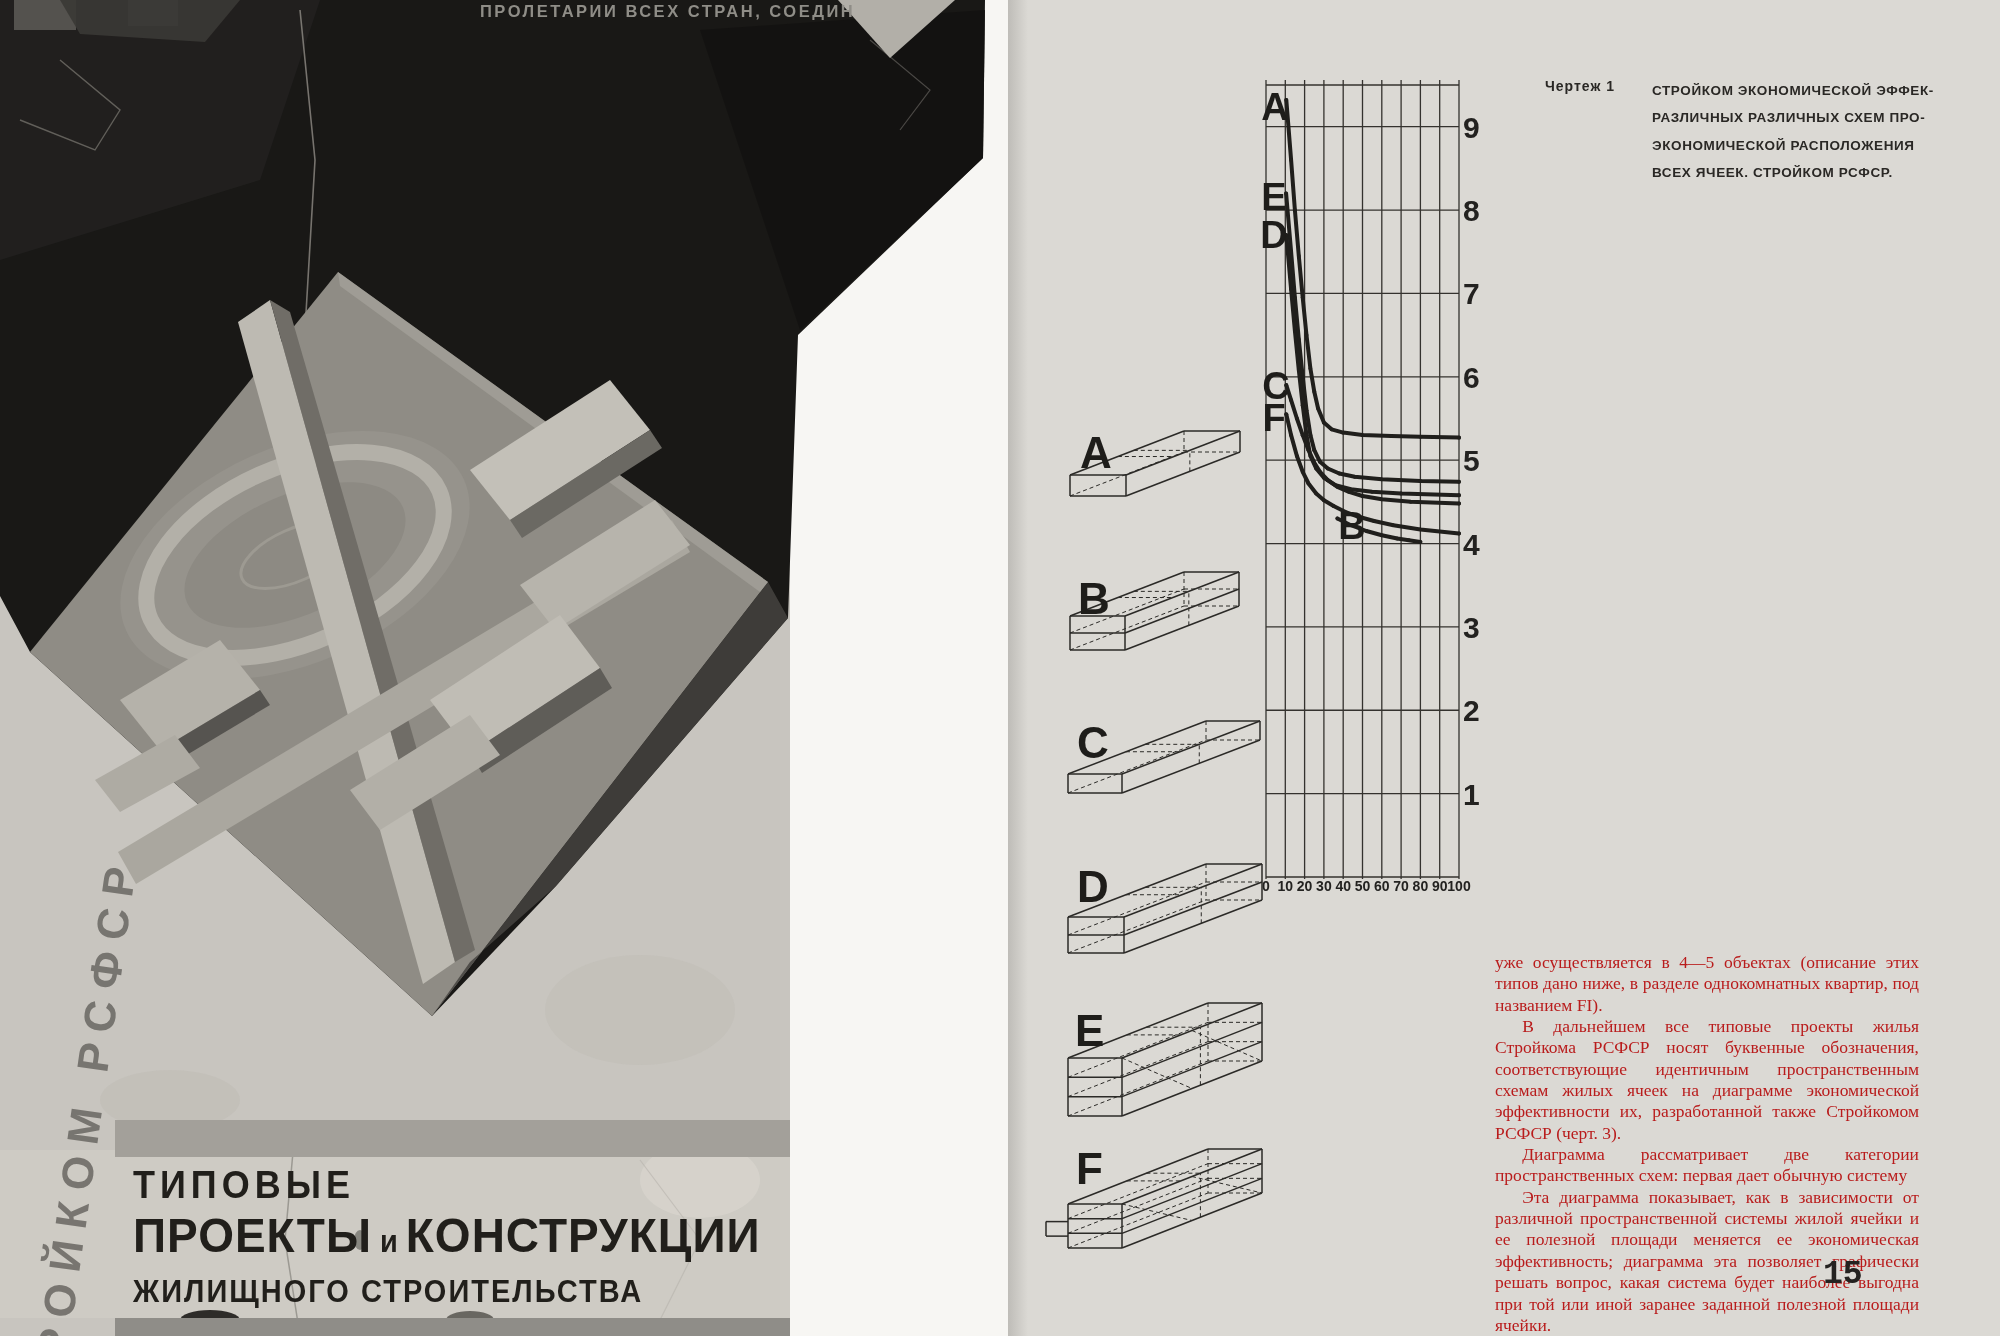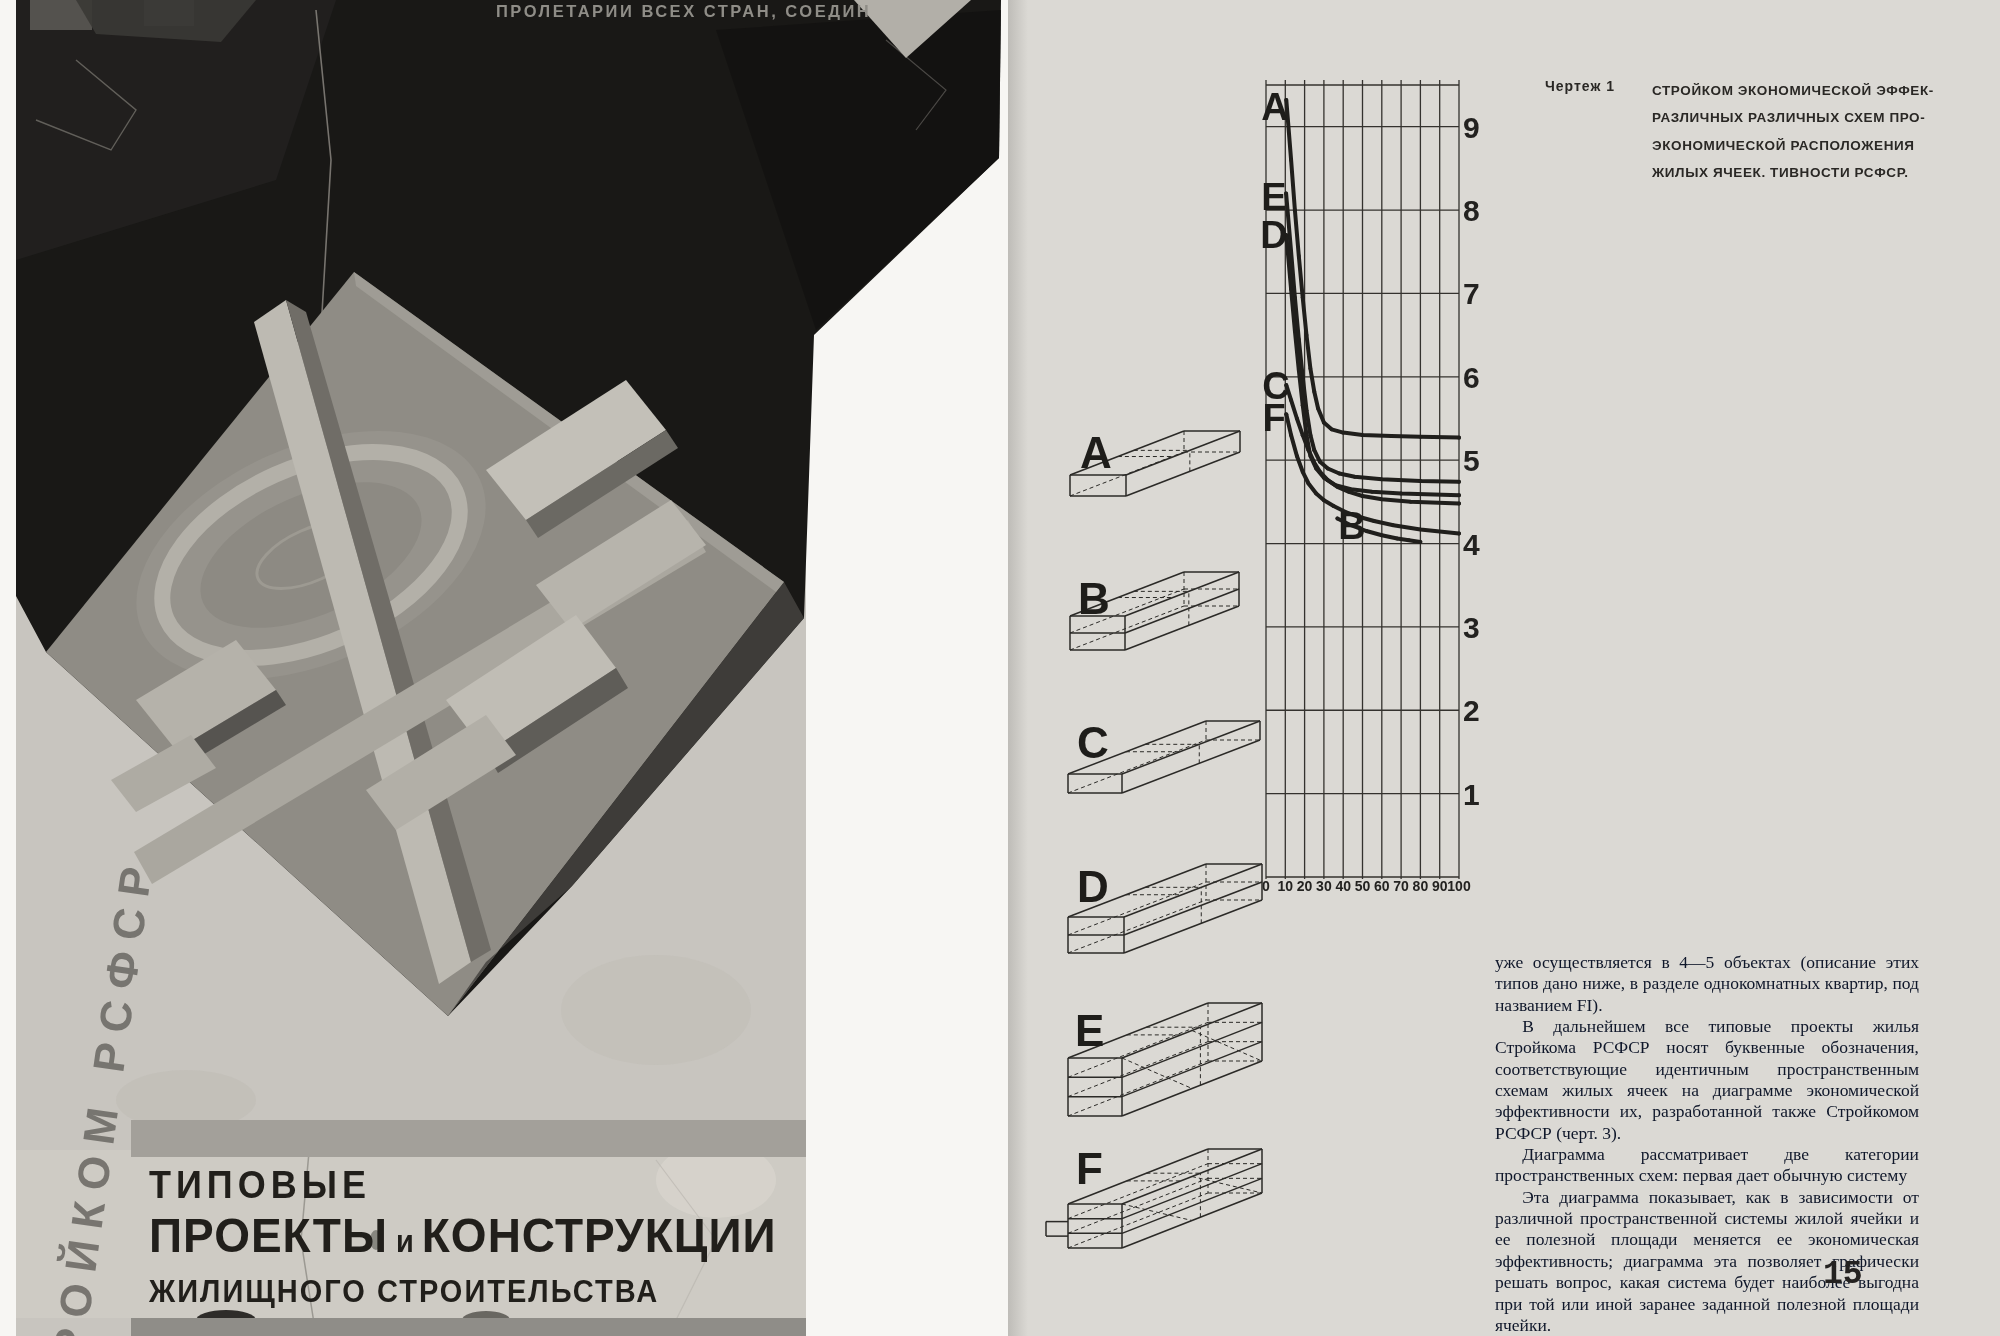--- a/index.html
+++ b/index.html
@@ -1,19 +1,19 @@
 <!DOCTYPE html>
 <html><head>
 <meta charset="utf-8">
 <style>
   html,body{margin:0;padding:0;background:#f6f5f2;}
   .stage{position:relative;width:2000px;height:1336px;background:#f7f6f3;overflow:hidden;
          font-family:"Liberation Sans",sans-serif;}
   
-  .cover{position:absolute;left:16px;top:0;width:985px;height:1336px;}
+  .cover{position:absolute;left:0;top:0;width:985px;height:1336px;}
   .cover svg{position:absolute;left:0;top:0;}
   .slogan{position:absolute;left:480px;top:2px;z-index:4;white-space:nowrap;
           font-size:16.5px;font-weight:bold;letter-spacing:2.5px;color:#8f8d87;}
   .spine{position:absolute;left:16px;top:1435px;z-index:1;white-space:nowrap;
          transform:rotate(-82deg);transform-origin:0 0;
          font-size:44px;font-weight:bold;letter-spacing:12px;color:rgba(104,102,97,.85);}
   .band{position:absolute;left:115px;width:675px;z-index:2;}
   .band-top{top:1120px;height:37px;background:#a3a09a;}
   .band-bottom{top:1318px;height:18px;background:#8f8d88;}
   .cover-title{position:absolute;left:133px;z-index:3;color:#211f1b;white-space:nowrap;
@@ -25,21 +25,21 @@
   
   .rpage{position:absolute;left:1008px;top:0;width:992px;height:1336px;background:#dbd9d4;}
   .rpage::before{content:"";position:absolute;left:0;top:0;width:20px;height:100%;
                  background:linear-gradient(90deg,rgba(60,58,54,.18),rgba(60,58,54,0));}
   .rpage svg{position:absolute;left:0;top:0;}
   .caption{position:absolute;left:537px;top:78px;width:330px;color:#2a2825;}
   .caption-label{position:absolute;left:0;top:0;font-size:14px;font-weight:bold;letter-spacing:1px;}
   .caption-lines{position:absolute;left:107px;top:-1px;font-size:13.5px;font-weight:bold;
                  letter-spacing:.6px;line-height:27.4px;white-space:nowrap;}
   .bodycol{position:absolute;left:487px;top:952px;width:424px;text-align:justify;
-           font-family:"Liberation Serif",serif;font-size:17.5px;line-height:1.22;color:#0f172a;}
+           font-family:"Liberation Serif",serif;font-size:17.5px;line-height:1.22;color:#b91c1c;}
   .bodycol p{margin:0;text-indent:1.55em;}
   .bodycol p:first-child{text-indent:0;}
   .pagenum{position:absolute;left:815px;top:1256px;font-size:33px;font-weight:900;color:#242220;font-family:Liberation Mono, monospace;}
   
   text.ytick{font-family:"Liberation Sans",sans-serif;font-size:30px;font-weight:900;fill:#232220;}
   text.xtick{font-family:"Liberation Sans",sans-serif;font-size:14px;font-weight:bold;fill:#232220;}
   text.curvelab{font-family:"Liberation Sans",sans-serif;font-size:38px;font-weight:900;fill:#1e1d1a;}
   text.figlab{font-family:"Liberation Sans",sans-serif;font-size:44px;font-weight:900;fill:#1e1d1a;}
 </style>
 </head>
@@ -409,21 +409,21 @@
         </g>
         <text x="68" y="1184" class="figlab">F</text>
       </svg>
 
     <div class="caption">
       <div class="caption-label">Чертеж 1</div>
       <div class="caption-lines" id="caption-lines">
           <div>СТРОЙКОМ ЭКОНОМИЧЕСКОЙ ЭФФЕК-</div>
           <div>РАЗЛИЧНЫХ РАЗЛИЧНЫХ СХЕМ ПРО-</div>
           <div>ЭКОНОМИЧЕСКОЙ РАСПОЛОЖЕНИЯ</div>
-          <div>ЖИЛЫХ ЯЧЕЕК. ТИВНОСТИ РСФСР.</div>
+          <div>ВСЕХ ЯЧЕЕК. СТРОЙКОМ РСФСР.</div>
         </div>
     </div>
 
     <div class="bodycol" id="bodycol">
         <p>уже осуществляется в 4—5 объектах (описание этих типов дано ниже, в разделе однокомнатных квартир, под названием FI).</p>
         <p>В дальнейшем все типовые проекты жилья Стройкома РСФСР носят буквенные обозначения, соответствующие идентичным пространственным схемам жилых ячеек на диаграмме экономической эффективности их, разработанной также Стройкомом РСФСР (черт. 3).</p>
         <p>Диаграмма рассматривает две категории пространственных схем: первая дает обычную систему</p>
         <p>Эта диаграмма показывает, как в зависимости от различной пространственной системы жилой ячейки и ее полезной площади меняется ее экономическая эффективность; диаграмма эта позволяет графически решать вопрос, какая система будет наиболее выгодна при той или иной заранее заданной полезной площади ячейки.</p>
       </div>
     <div class="pagenum">15</div>

